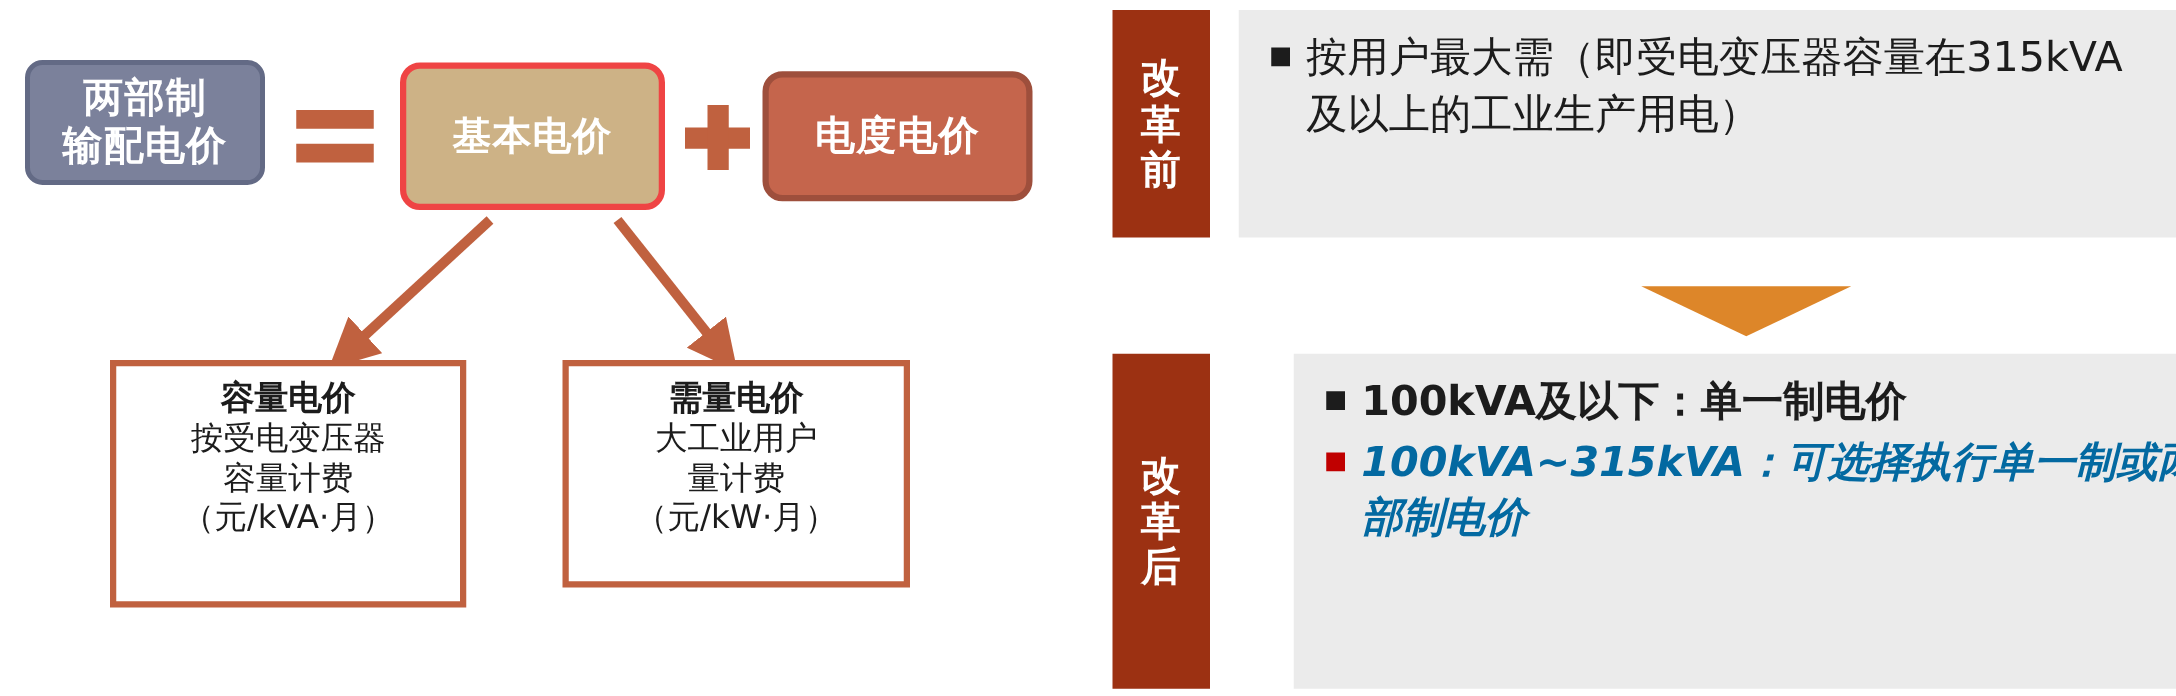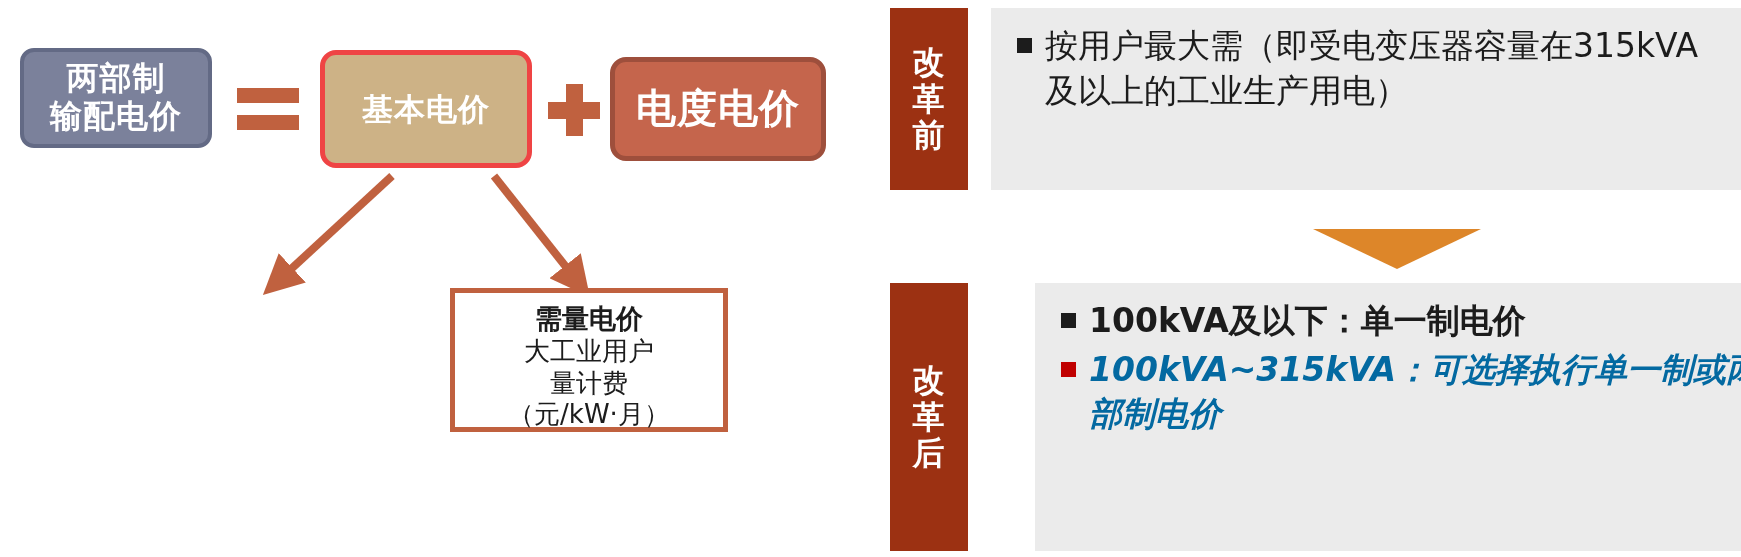--- a/index.html
+++ b/index.html
@@ -52,21 +52,21 @@
     border-radius: 16px;
     letter-spacing: 1px;
   }
   #box-energy-price {
     left: 610px;
     top: 57px;
     width: 216px;
     height: 104px;
     background: #c5654c;
     border: 5px solid #9e4f3c;
-    font-size: 40px;
+    font-size: 32px;
     border-radius: 16px;
     letter-spacing: 1px;
   }
 
   
   #equals-sign {
     position: absolute;
     left: 237px;
     top: 88px;
     width: 62px;
@@ -122,21 +122,21 @@
   #box-capacity {
     left: 88px;
     top: 288px;
     width: 285px;
     height: 198px;
   }
   #box-demand {
     left: 450px;
     top: 288px;
     width: 278px;
-    height: 144px;
+    height: 182px;
   }
   .obox .ttl {
     font-size: 27px;
     font-weight: bold;
     line-height: 1.22;
   }
   .obox .ln {
     font-size: 26px;
     line-height: 1.22;
   }
@@ -254,20 +254,26 @@
   <svg id="arrows-svg" viewBox="0 0 1741 557">
     <defs>
       <marker id="ah" markerWidth="5" markerHeight="5" refX="2.6" refY="2.5" orient="auto">
         <path d="M0,0 L5,2.5 L0,5 z" fill="#c0613f"></path>
       </marker>
     </defs>
     <line x1="392" y1="176" x2="277" y2="282" stroke="#c0613f" stroke-width="8" marker-end="url(#ah)"></line>
     <line x1="494" y1="176" x2="578" y2="282" stroke="#c0613f" stroke-width="8" marker-end="url(#ah)"></line>
   </svg>
 
+  <div class="obox" id="box-capacity">
+    <div class="ttl">容量电价</div>
+    <div class="ln">按受电变压器</div>
+    <div class="ln">容量计费</div>
+    <div class="ln">（元/kVA·月）</div>
+  </div>
 
   <div class="obox" id="box-demand">
     <div class="ttl">需量电价</div>
     <div class="ln">大工业用户</div>
     <div class="ln">量计费</div>
     <div class="ln">（元/kW·月）</div>
   </div>
 
   <div class="vlabel" id="label-before">
     <span>改</span>

